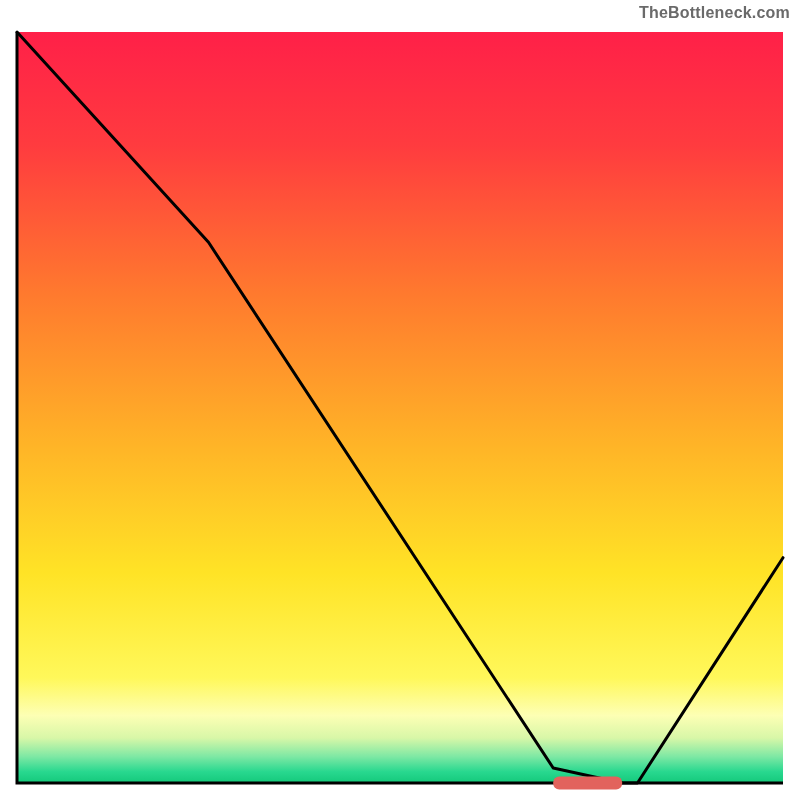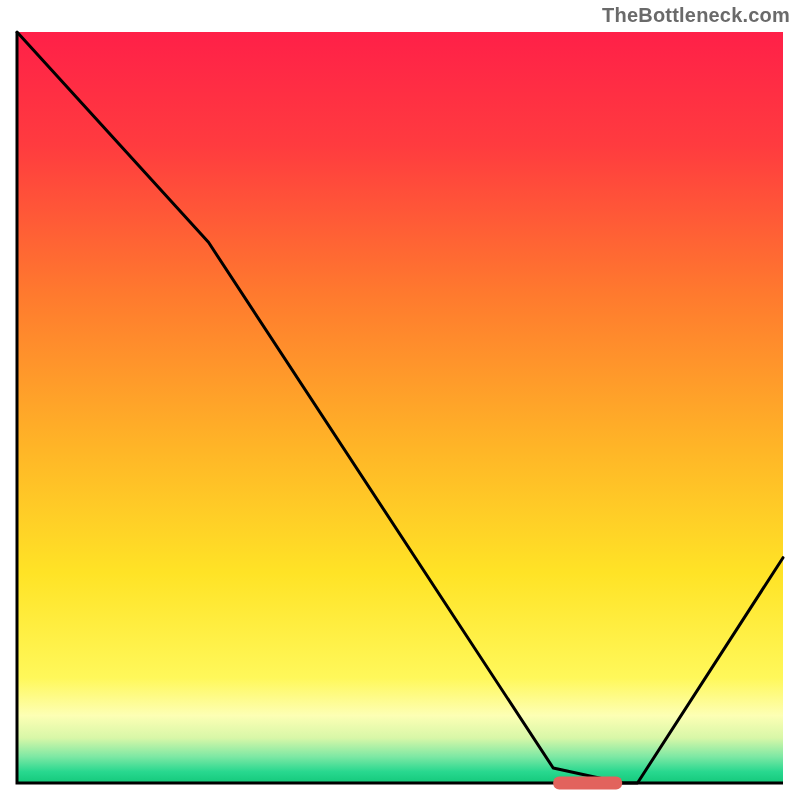--- a/index.html
+++ b/index.html
@@ -12,21 +12,21 @@
   }
   .wrap {
     position: relative;
     width: 800px;
     height: 800px;
   }
   .attribution {
     position: absolute;
     top: 4px;
     right: 10px;
-    font-size: 20px;
+    font-size: 16px;
     font-weight: 600;
     color: #6a6a6a;
     letter-spacing: 0.2px;
   }
   svg {
     display: block;
   }
 </style>
 </head>
 <body>

